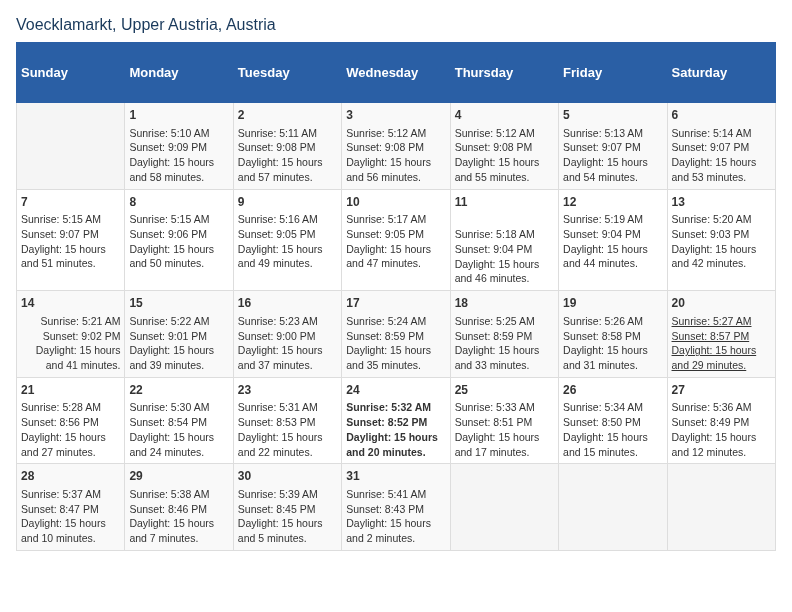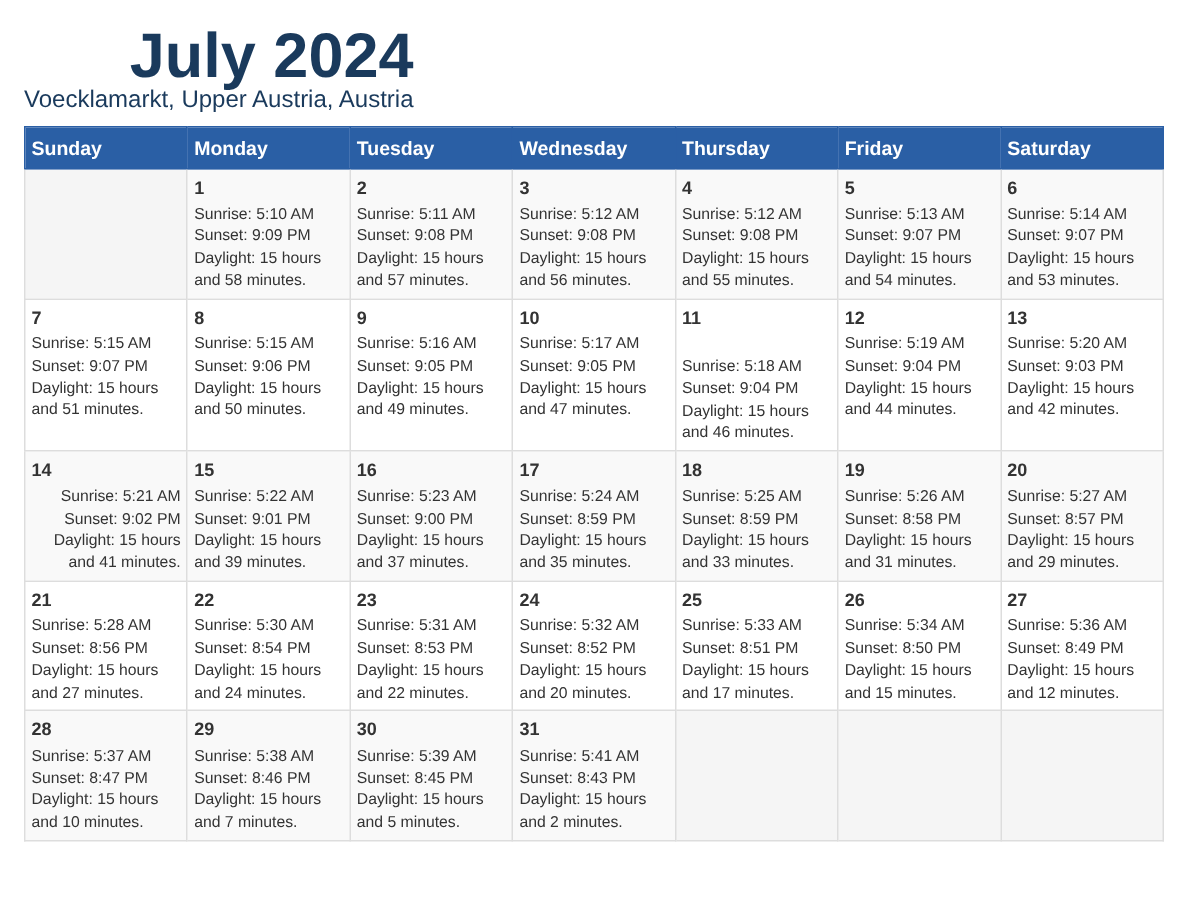--- a/index.html
+++ b/index.html
@@ -49,21 +49,21 @@
     table {
       width: 100%;
       border-collapse: collapse;
       font-size: 11px;
     }
     thead tr {
       background: #2a5fa5;
       color: #fff;
     }
     thead th {
-      padding: 6px 4px;
+      padding: 22px 4px;
       text-align: left;
       font-size: 13px;
       font-weight: bold;
       border: 1px solid #2a5fa5;
     }
     tbody tr {
       border-bottom: 1px solid #ccc;
     }
     tbody td {
       vertical-align: top;
@@ -90,21 +90,20 @@
     tbody tr:nth-child(even) {
       background: #fff;
     }
     .empty { background: #f5f5f5; }
   </style>
 </head>
 <body>
 
 <div class="header-area">
   <div class="title-area">
-    <div class="month-title">July 2024</div>
     <div class="location-title">Voecklamarkt, Upper Austria, Austria</div>
   </div>
 </div>
 
 <table>
   <thead>
     <tr>
     <th>Sunday</th>
         <th>Monday</th>
         <th>Tuesday</th>
@@ -249,21 +248,21 @@
         </td>
         <td>
           <span class="day-number">19</span>
           <div class="day-info" style="white-space: pre-line;">Sunrise: 5:26 AM
 Sunset: 8:58 PM
 Daylight: 15 hours
 and 31 minutes.</div>
         </td>
         <td>
           <span class="day-number">20</span>
-          <div class="day-info" style="white-space: pre-line;">Sunrise: 5:27 AM
+          <div class="day-info" style="white-space: pre-line; text-decoration: underline;">Sunrise: 5:27 AM
 Sunset: 8:57 PM
 Daylight: 15 hours
 and 29 minutes.</div>
         </td>
       </tr>
       <tr>
         <td>
           <span class="day-number">21</span>
           <div class="day-info" style="white-space: pre-line;">Sunrise: 5:28 AM
 Sunset: 8:56 PM
@@ -279,21 +278,21 @@
         </td>
         <td>
           <span class="day-number">23</span>
           <div class="day-info" style="white-space: pre-line;">Sunrise: 5:31 AM
 Sunset: 8:53 PM
 Daylight: 15 hours
 and 22 minutes.</div>
         </td>
         <td>
           <span class="day-number">24</span>
-          <div class="day-info" style="white-space: pre-line;">Sunrise: 5:32 AM
+          <div class="day-info" style="white-space: pre-line; font-weight: bold;">Sunrise: 5:32 AM
 Sunset: 8:52 PM
 Daylight: 15 hours
 and 20 minutes.</div>
         </td>
         <td>
           <span class="day-number">25</span>
           <div class="day-info" style="white-space: pre-line;">Sunrise: 5:33 AM
 Sunset: 8:51 PM
 Daylight: 15 hours
 and 17 minutes.</div>

